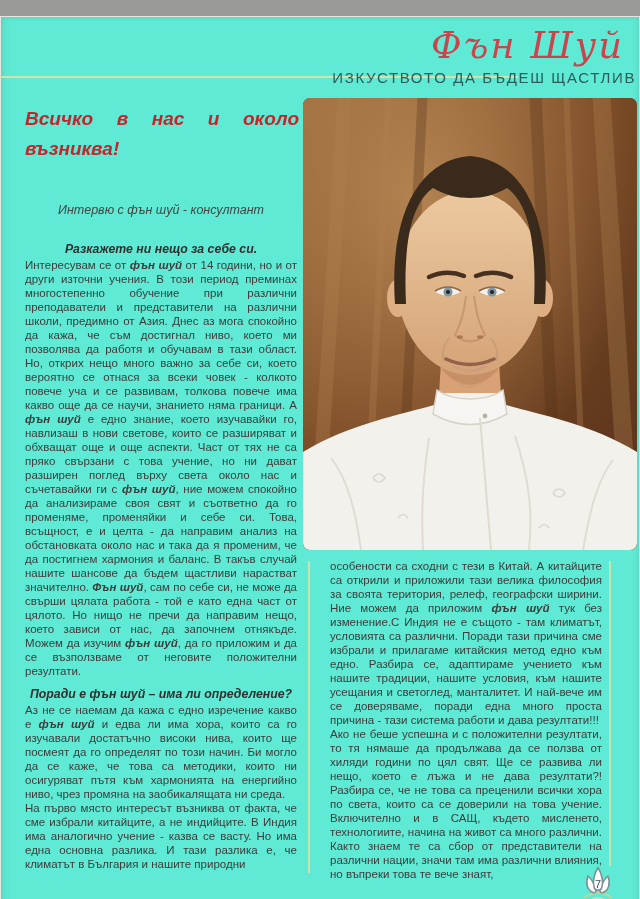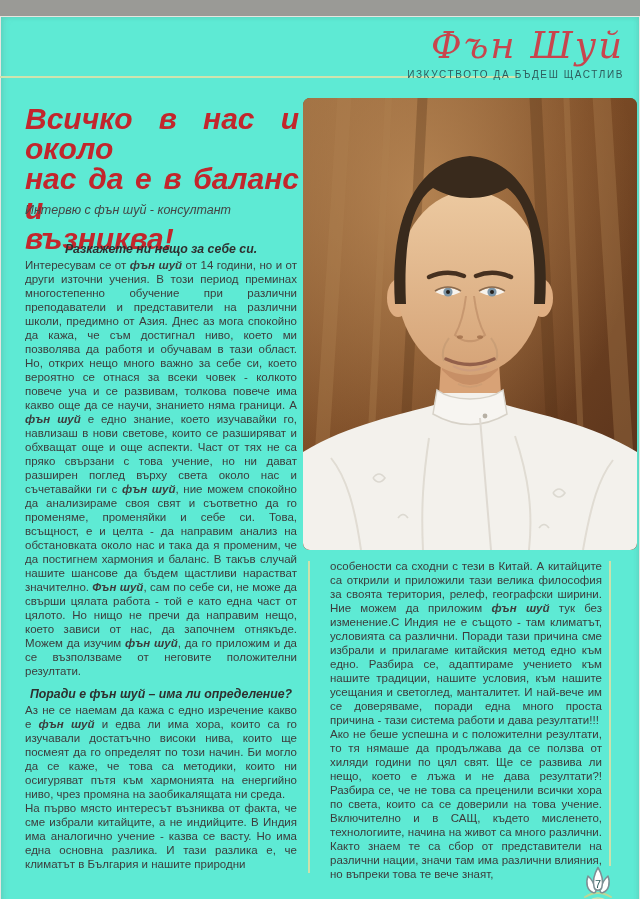--- a/index.html
+++ b/index.html
@@ -19,35 +19,35 @@
   }
   
   .header-rule{position:absolute;left:0;top:60px;width:518px;height:2px;background:#cfe3ae;}
   .logo{
     position:absolute;right:16px;top:8px;
     font-family:"DejaVu Serif", serif;
     font-style:italic;font-size:37px;line-height:44px;
     color:#c8454d;letter-spacing:2px;white-space:nowrap;
   }
   .tagline{
-    position:absolute;right:16px;top:53px;
-    font-size:10px;letter-spacing:1.6px;
+    position:absolute;right:4px;top:53px;
+    font-size:15px;letter-spacing:1.6px;
     color:#2e5c5c;text-transform:uppercase;white-space:nowrap;
   }
   
   .title{
     position:absolute;left:25px;top:88px;width:274px;
-    font-size:30px;line-height:30px;font-weight:700;font-style:italic;
+    font-size:19px;line-height:30px;font-weight:700;font-style:italic;
     color:#c2262c;
   }
   .title-line{text-align:justify;text-align-last:justify;}
   .title-line.last{text-align-last:left;}
   .byline{
     position:absolute;left:25px;top:186px;width:272px;
-    text-align:left;font-style:italic;font-size:12.5px;line-height:17px;color:#454545;
+    text-align:center;font-style:italic;font-size:12.5px;line-height:17px;color:#454545;
   }
   
   .photo{
     position:absolute;left:303px;top:82px;width:334px;height:452px;
     border-radius:7px;overflow:hidden;background:#6d4022;
   }
   .photo svg{display:block;}
   
   .col{
     position:absolute;width:272px;
@@ -74,21 +74,20 @@
 <body>
 
 <div class="page">
 
   <div class="header-rule"></div>
   <div class="logo">Фън Шуй</div>
   <div class="tagline">Изкуството да бъдеш щастлив</div>
 
   <div class="title">
     <div class="title-line">Всичко в нас и около</div>
-    <div class="title-line">нас да е в баланс и</div>
     <div class="title-line last">възниква!</div>
   </div>
 
   <div class="byline">
     <div>Интервю с фън шуй - консултант</div>
   </div>
 
   <div class="photo" title="Портрет на Банко Пиронков - мъж с бяла риза с яка тип мандарина на кафяв дървен фон">
     <svg width="334" height="452" viewBox="0 0 334 452" xmlns="http://www.w3.org/2000/svg">
       <defs>

